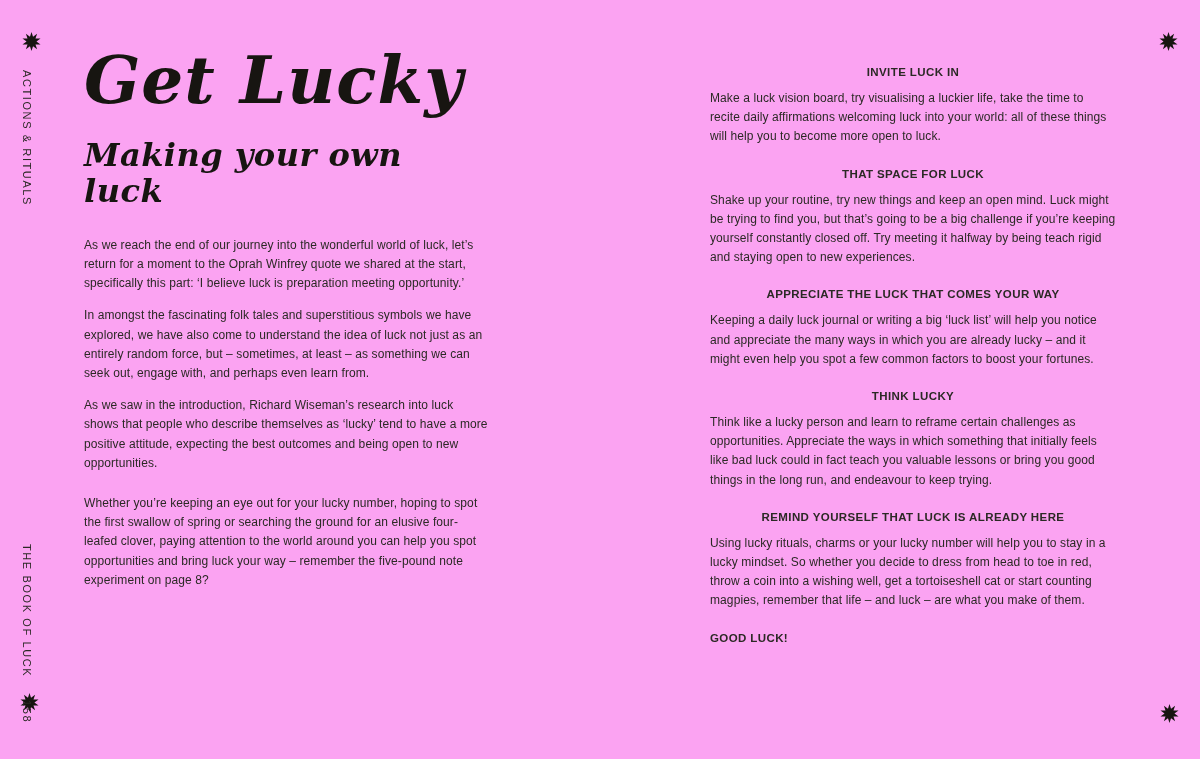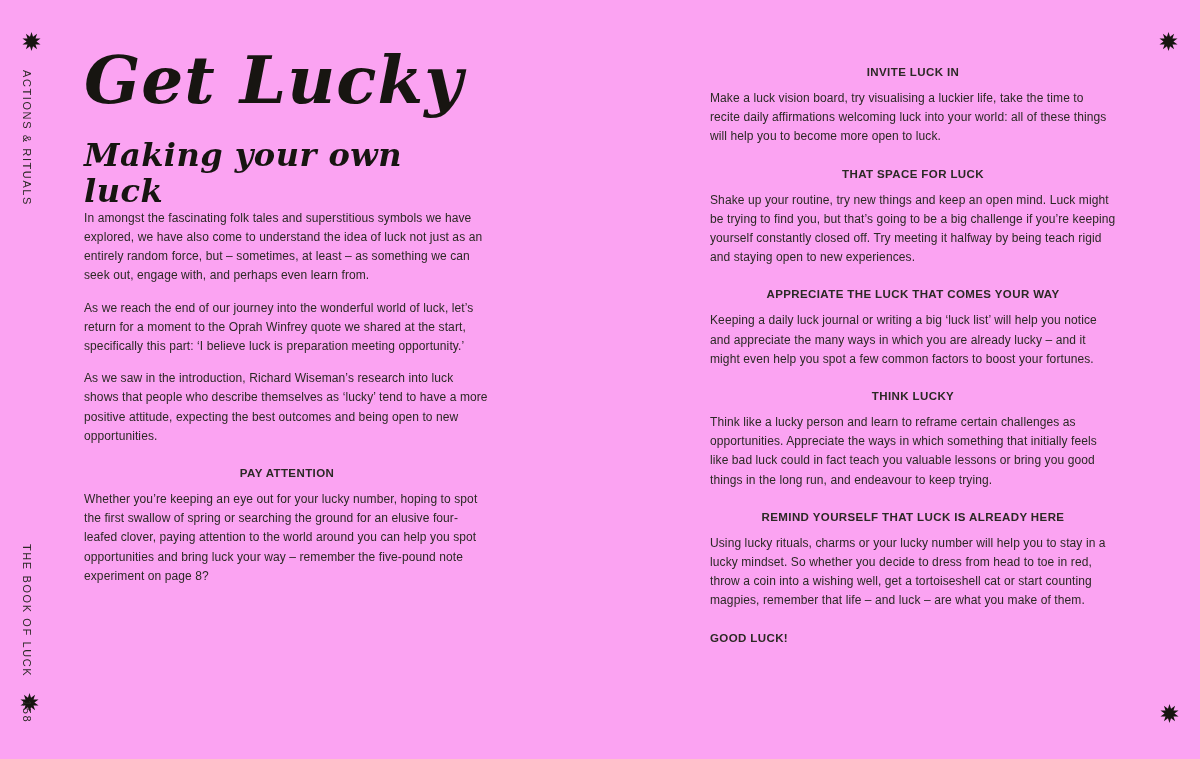--- a/index.html
+++ b/index.html
@@ -117,26 +117,25 @@
   <div class="rail-seg rail-top">ACTIONS &amp; RITUALS</div>
   <div class="rail-seg rail-bottom">
     <span>THE BOOK OF LUCK</span>
     <span class="pagenum">158</span>
   </div>
 
   <div class="left-col">
     <h1 class="main-title">Get Lucky</h1>
     <h2 class="sub-title">Making your own luck</h2>
 
+    <p class="body-text first">As we reach the end of our journey into the wonderful world of luck, let’s return for a moment to the Oprah Winfrey quote we shared at the start, specifically this part: ‘I believe luck is preparation meeting opportunity.’</p>
     <p class="body-text">In amongst the fascinating folk tales and superstitious symbols we have explored, we have also come to understand the idea of luck not just as an entirely random force, but – sometimes, at least – as something we can seek out, engage with, and perhaps even learn from.</p>
-    <p class="body-text first">As we reach the end of our journey into the wonderful world of luck, let’s return for a moment to the Oprah Winfrey quote we shared at the start, specifically this part: ‘I believe luck is preparation meeting opportunity.’</p>
     <p class="body-text">As we saw in the introduction, Richard Wiseman’s research into luck shows that people who describe themselves as ‘lucky’ tend to have a more positive attitude, expecting the best outcomes and being open to new opportunities.</p>
 
     <div class="section">
-      <h3 class="section-heading">PAY ATTENTION</h3>
       <p class="body-text">Whether you’re keeping an eye out for your lucky number, hoping to spot the first swallow of spring or searching the ground for an elusive four-leafed clover, paying attention to the world around you can help you spot opportunities and bring luck your way – remember the five-pound note experiment on page 8?</p>
     </div>
   </div>
 
   <div class="right-col">
 
     <div class="section">
       <h3 class="section-heading">INVITE LUCK IN</h3>
       <p class="body-text">Make a luck vision board, try visualising a luckier life, take the time to recite daily affirmations welcoming luck into your world: all of these things will help you to become more open to luck.</p>
     </div>

